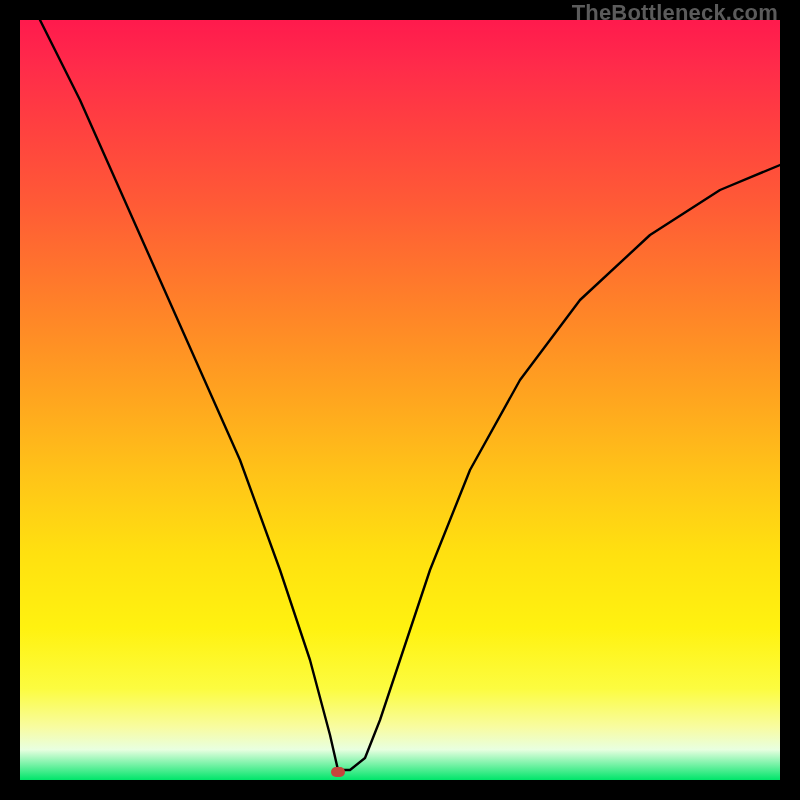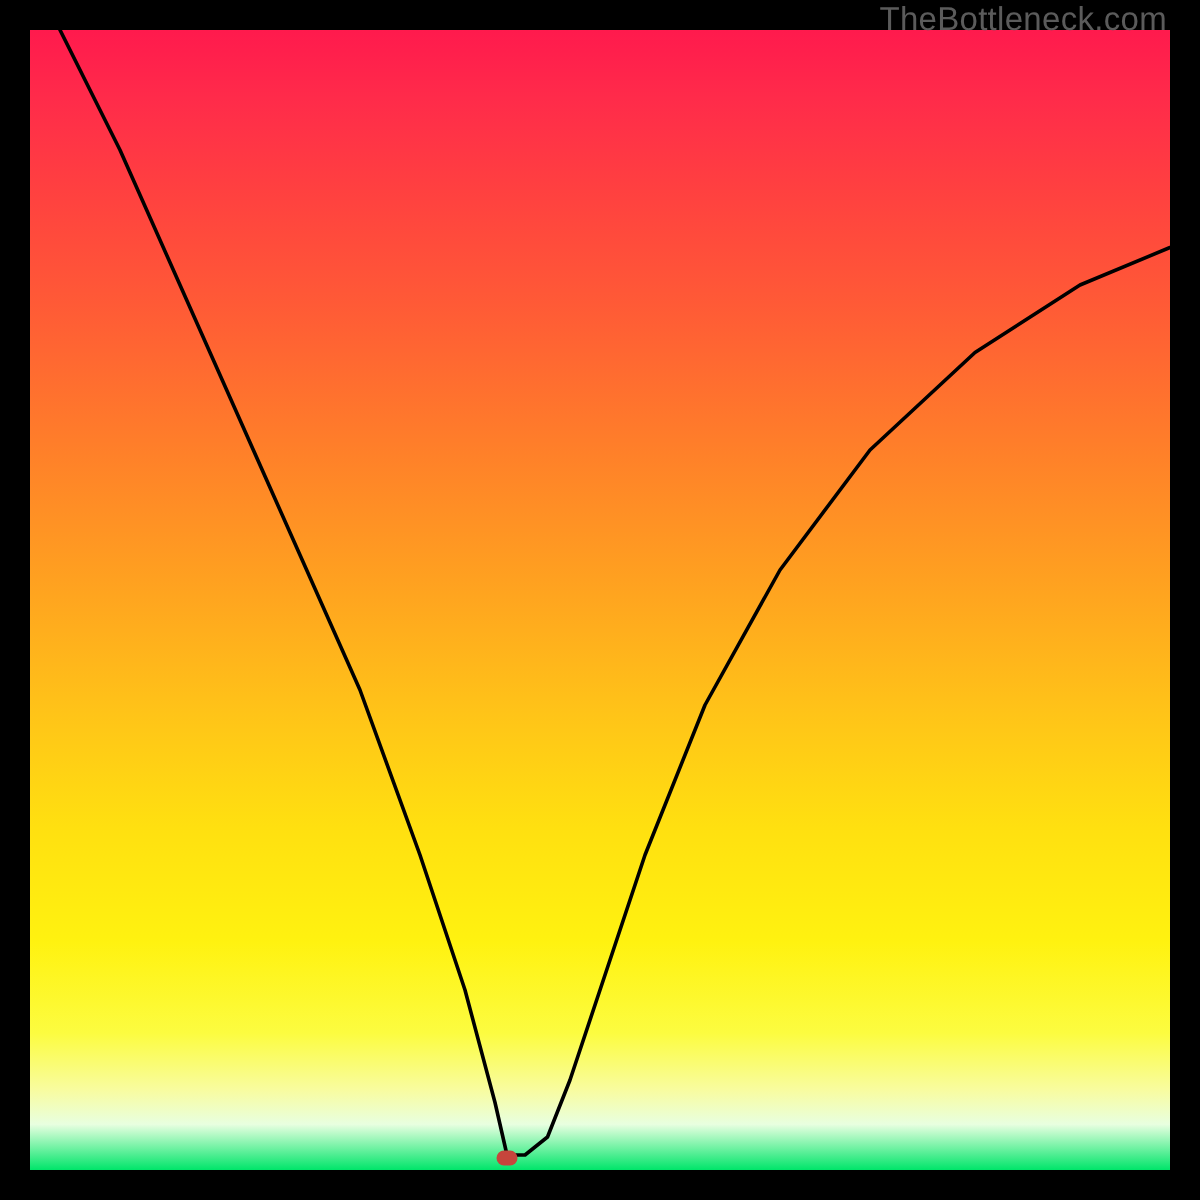--- a/index.html
+++ b/index.html
@@ -41,21 +41,21 @@
       #e8ffe0 96%,
       #00e56a 100%
     );
   }
   .watermark {
     position: absolute;
     top: 0px;
     right: 22px;
     color: #5b5b5b;
     font-size: 22px;
-    font-weight: 400;
+    font-weight: 700;
     letter-spacing: 0.2px;
     font-family: Arial, Helvetica, sans-serif;
     z-index: 10;
   }
   svg.curve {
     position: absolute;
     left: 0;
     top: 0;
     width: 760px;
     height: 760px;

